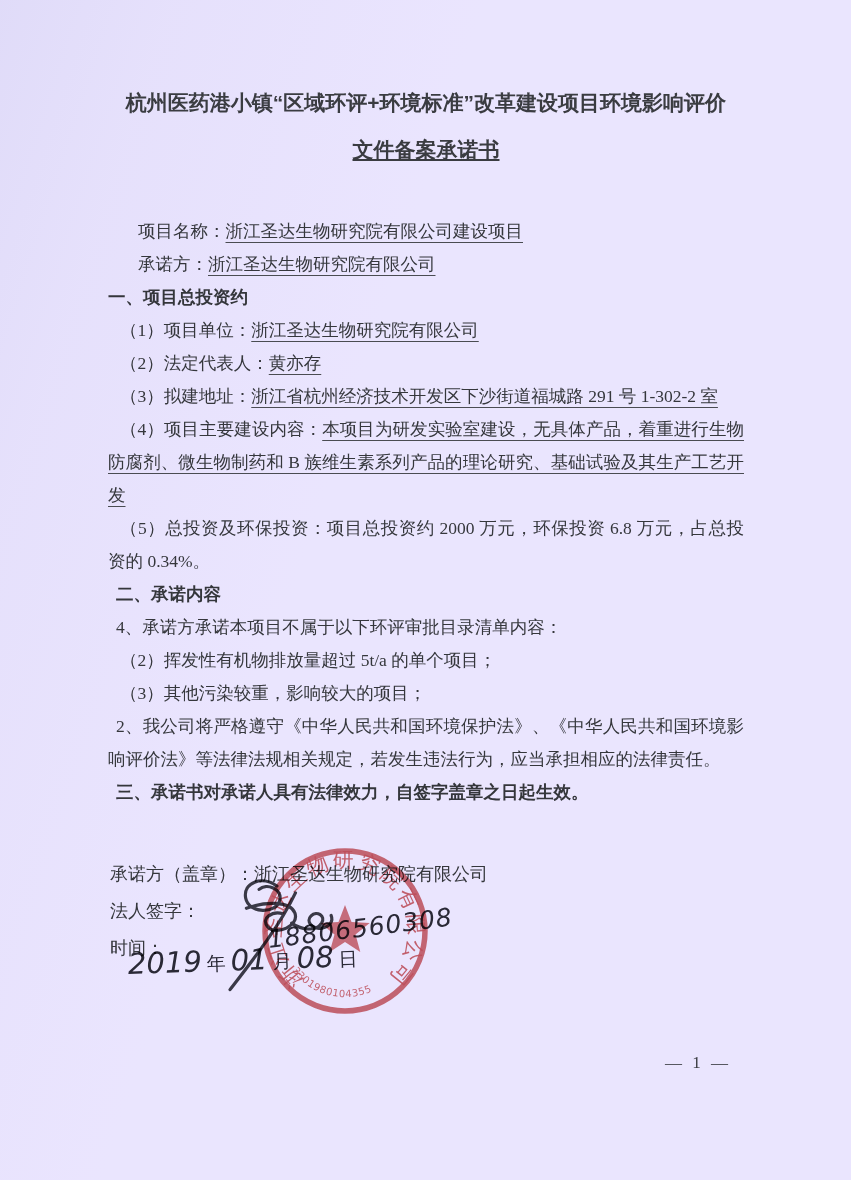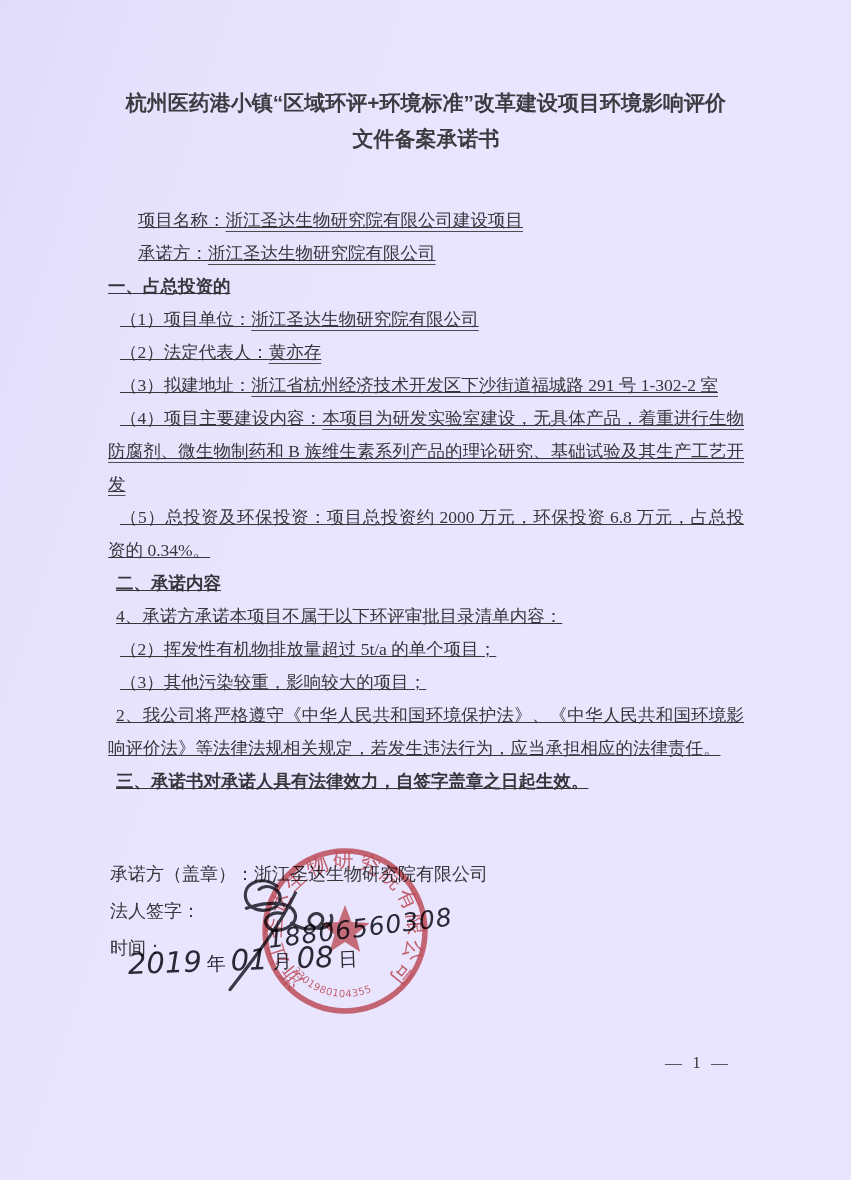--- a/index.html
+++ b/index.html
@@ -9,23 +9,23 @@
     font-family:"Liberation Serif", serif; color:#35373c;
   }
   .page .scan-tint {
     position:absolute; inset:0; z-index:1; pointer-events:none;
     background:linear-gradient(108deg,#eff0f6 0%,#f8f8fb 14%,#ffffff 40%);
     opacity:.65;
   }
   .content { position:absolute; left:108px; top:88px; width:636px; z-index:2; }
   .title { margin:0; text-align:center; font-family:"Liberation Sans",sans-serif;
            font-weight:700; font-size:21px; line-height:30px; color:#3a3c41; }
-  .title2 { margin-top:6px; }
+  .title2 { margin-top:17px;text-decoration:underline; }
   .body { margin-top:50px; font-size:17.5px; line-height:33px; }
-  .body p { margin:0; text-align:justify;text-decoration:underline; }
+  .body p { margin:0; text-align:justify; }
   .ind-a { text-indent:30px; }
   .ind-b { text-indent:12px; }
   .ind-c { text-indent:8px; }
   .h { font-family:"Liberation Sans",sans-serif; font-weight:700; color:#34363b; }
   .uv { text-decoration:underline; text-decoration-thickness:1px;
         text-underline-offset:5px; text-decoration-color:#4a4c52; }
   .sig { position:absolute; left:110px; top:856px; z-index:2;
          font-size:18px; line-height:37px; }
   .sig p { margin:0; }
   .footer { position:absolute; top:1053px; right:120px; z-index:2;
@@ -50,21 +50,21 @@
   <div class="scan-tint"></div>
 
   <div class="content">
     <p class="title">杭州医药港小镇“区域环评+环境标准”改革建设项目环境影响评价</p>
     <p class="title title2">文件备案承诺书</p>
 
     <div class="body">
       <p class="ind-a"><span>项目名称：</span><span class="uv">浙江圣达生物研究院有限公司建设项目</span></p>
       <p class="ind-a"><span>承诺方：</span><span class="uv">浙江圣达生物研究院有限公司</span></p>
 
-      <p class="h">一、占总投资的</p>
+      <p class="h">一、项目总投资约</p>
 
       <p class="ind-b"><span>（1）项目单位：</span><span class="uv">浙江圣达生物研究院有限公司</span></p>
       <p class="ind-b"><span>（2）法定代表人：</span><span class="uv">黄亦存</span></p>
       <p class="ind-b"><span>（3）拟建地址：</span><span class="uv">浙江省杭州经济技术开发区下沙街道福城路 291 号 1-302-2 室</span></p>
       <p class="ind-b"><span>（4）项目主要建设内容：</span><span class="uv">本项目为研发实验室建设，无具体产品，着重进行生物防腐剂、微生物制药和 B 族维生素系列产品的理论研究、基础试验及其生产工艺开发</span></p>
       <p class="ind-b"><span>（5）总投资及环保投资：</span><span>项目总投资约 2000 万元，环保投资 6.8 万元，占总投资的 0.34%。</span></p>
 
       <p class="h ind-c">二、承诺内容</p>
       <p class="ind-c">4、承诺方承诺本项目不属于以下环评审批目录清单内容：</p>
       <p class="ind-b">（2）挥发性有机物排放量超过 5t/a 的单个项目；</p>

